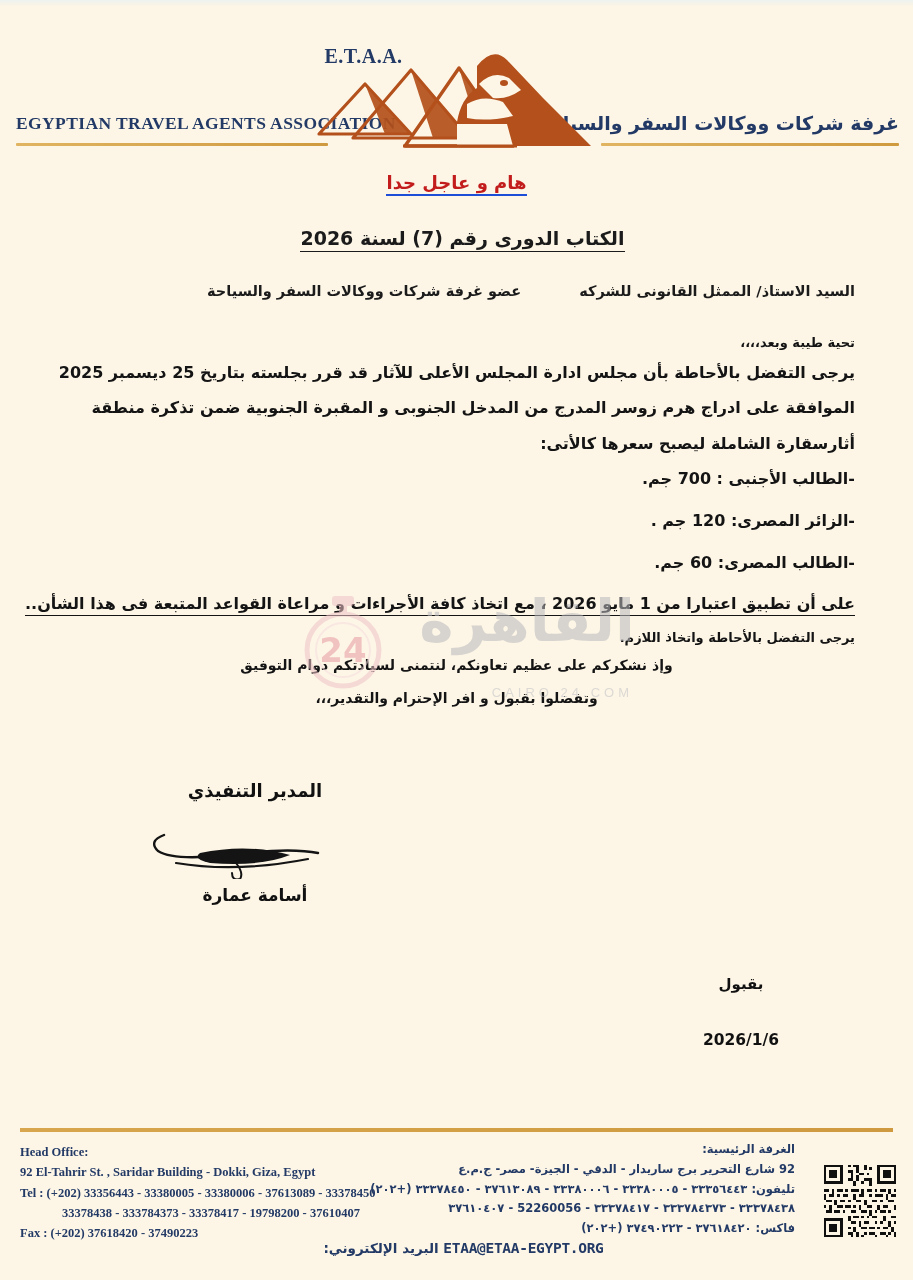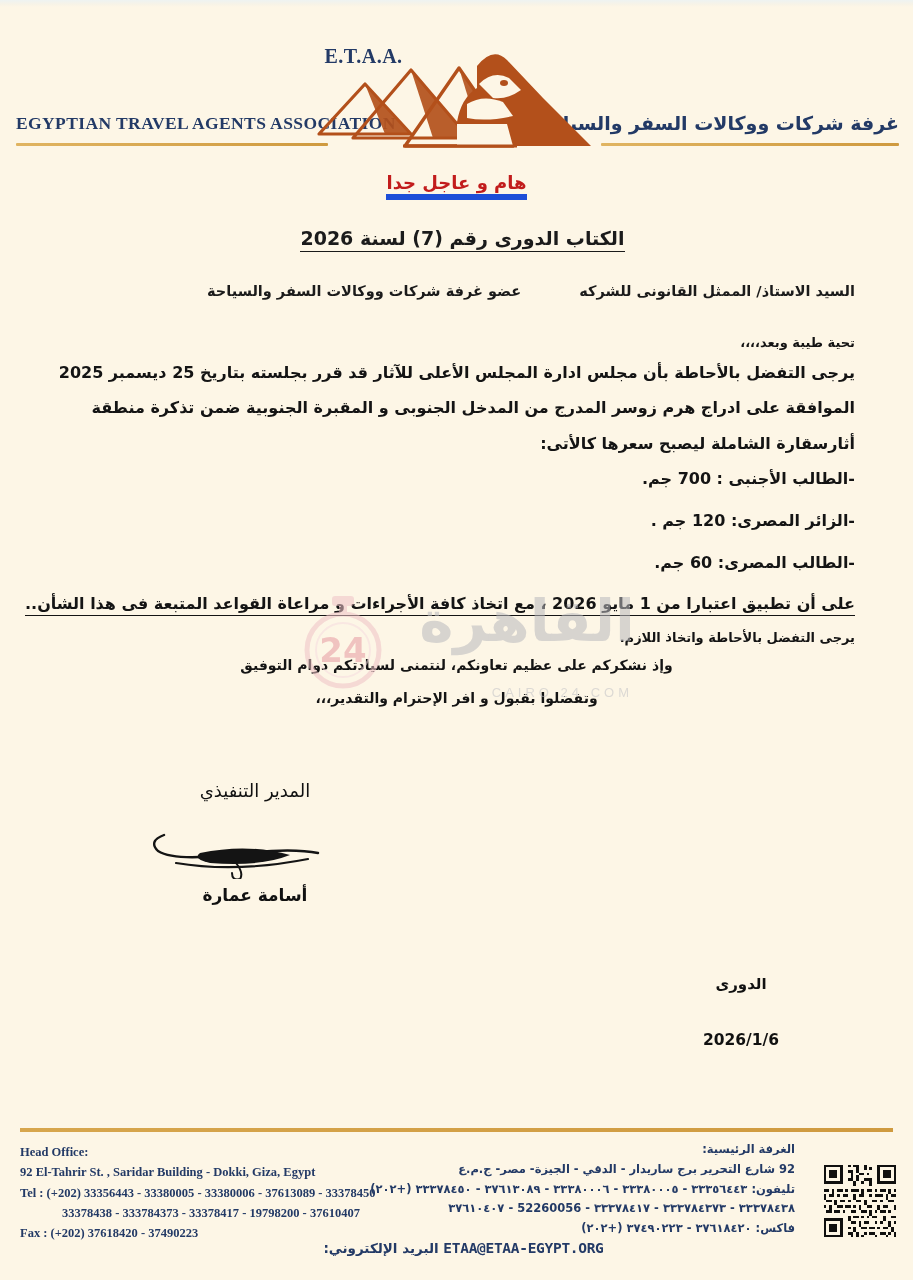--- a/index.html
+++ b/index.html
@@ -87,21 +87,21 @@
   .urgent {
     position: absolute;
     top: 172px; left: 0; right: 0;
     text-align: center;
     color: #c21c1c;
     font-weight: bold;
     font-size: 18px;
     font-family: "DejaVu Sans", "Liberation Sans", sans-serif;
   }
   .urgent span {
-    border-bottom: 6px solid #1d4ed8;
+    border-bottom: 2px solid #1d4ed8;
     padding-bottom: 1px;
   }
   .doctitle {
     position: absolute;
     top: 227px; left: 0; right: 0;
     text-align: center;
     color: #1b1b1b;
     font-weight: bold;
     font-size: 19px;
     font-family: "DejaVu Sans", "Liberation Sans", sans-serif;
@@ -183,21 +183,21 @@
   
   .sig {
     position: absolute;
     top: 780px;
     left: 130px;
     width: 250px;
     text-align: center;
     font-family: "DejaVu Sans", "Liberation Sans", sans-serif;
     color: #111;
   }
-  .sig-title { font-size: 18px; font-weight: normal; }
+  .sig-title { font-size: 18px; font-weight: bold; }
   .sig-mark  { height: 72px; margin: 6px 0 2px; }
   .sig-name  { font-size: 17px; font-weight: bold; }
 
   .closing {
     position: absolute;
     top: 975px;
     right: 62px;
     width: 220px;
     text-align: center;
     font-family: "DejaVu Sans", "Liberation Sans", sans-serif;
@@ -349,21 +349,21 @@
     <svg class="sig-mark" viewBox="0 0 230 72">
       <path d="M24 28 Q8 34 18 44 Q34 54 86 48 Q150 40 178 46" fill="none" stroke="#141414" stroke-width="2.4" stroke-linecap="round"></path>
       <path d="M60 46 Q108 36 150 48 Q120 60 70 56 Q52 52 60 46 Z" fill="#141414"></path>
       <path d="M36 56 Q96 66 168 52" fill="none" stroke="#141414" stroke-width="2.2" stroke-linecap="round"></path>
       <path d="M96 56 Q104 66 100 72 Q92 74 92 66" fill="none" stroke="#141414" stroke-width="2" stroke-linecap="round"></path>
     </svg>
     <div class="sig-name">أسامة عمارة</div>
   </div>
 
   <div class="closing">
-    <div class="nm">الدورى</div>
+    <div class="nm">بقبول</div>
     <div class="dt">2026/1/6</div>
   </div>
 
   <div class="footer-rule"></div>
 
   <div class="foot-en">
     <div>Head Office:</div>
     <div>92 El-Tahrir St. , Saridar Building - Dokki, Giza, Egypt</div>
     <div>Tel : (+202) 33356443 - 33380005 - 33380006 - 37613089 - 33378450</div>
     <div class="indent">33378438 - 333784373 - 33378417 - 19798200 - 37610407</div>

